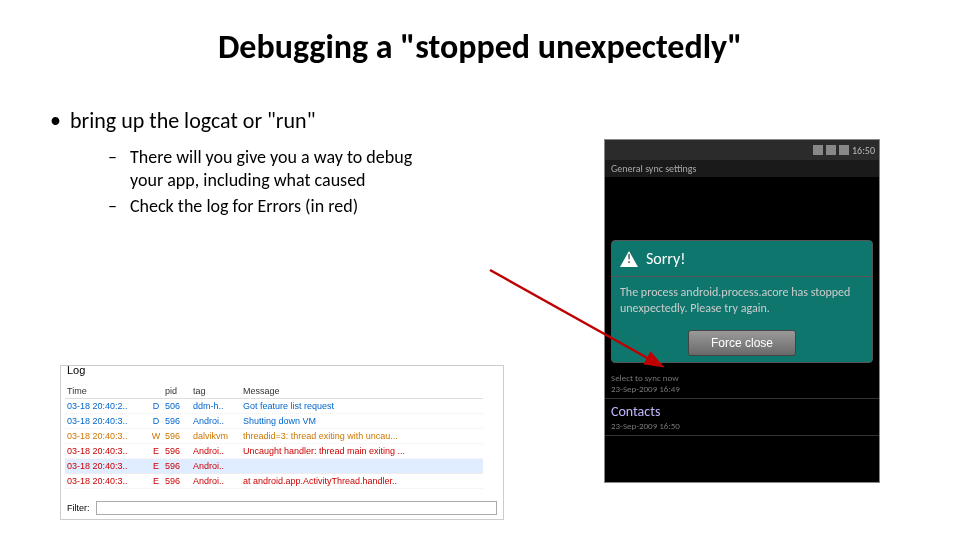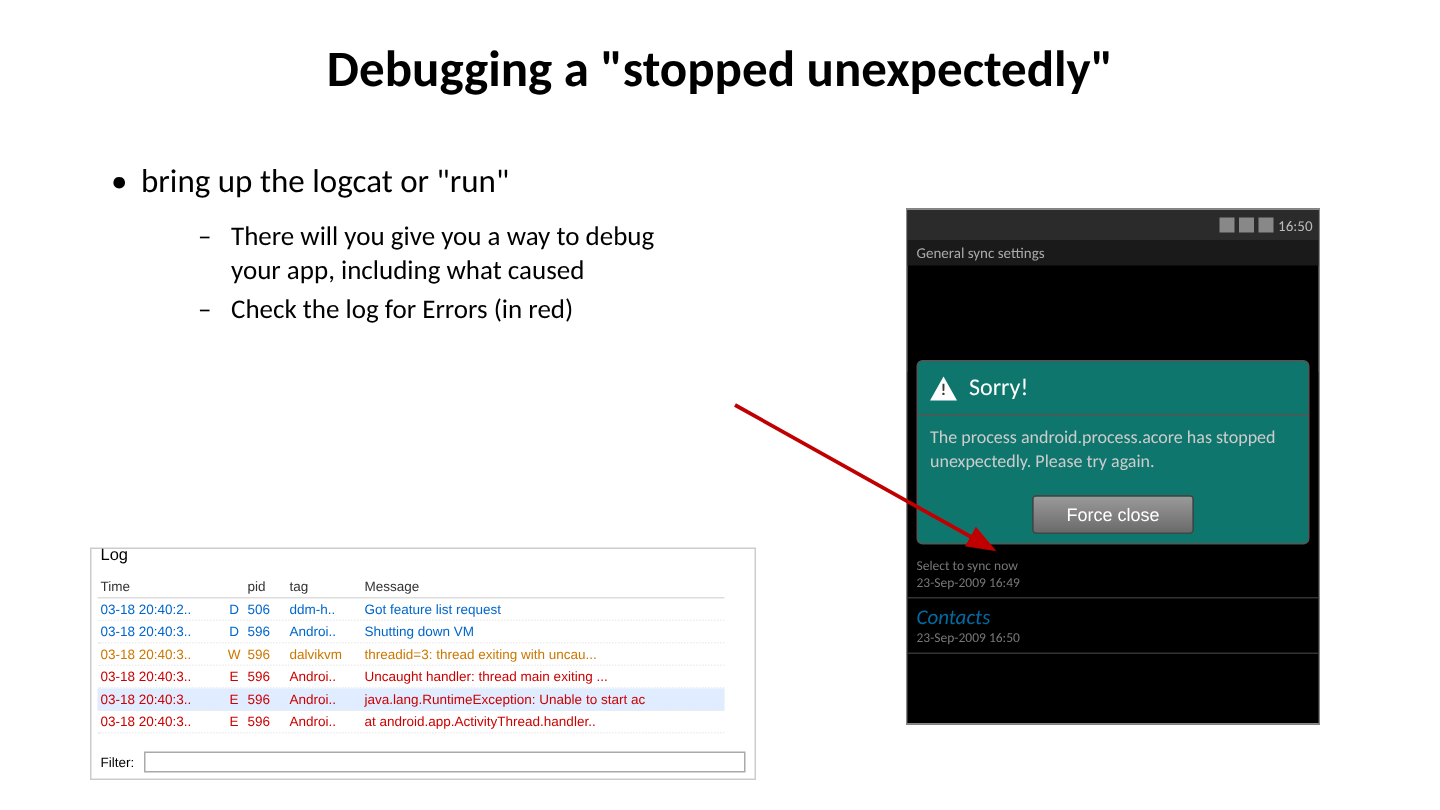--- a/index.html
+++ b/index.html
@@ -1,18 +1,18 @@
 <!DOCTYPE html>
 <html><head>
 <meta charset="utf-8">
 <style>
   * { margin: 0; padding: 0; box-sizing: border-box; }
   body { width: 960px; height: 540px; background: #fff; font-family: Calibri, Arial, sans-serif; color: #000; position: relative; }
   .title { font-size: 34px; text-align: center; padding-top: 26px; }
-  .content { padding: 40px 0 0 74px; width: 480px; }
+  .content { padding: 40px 0 0 50px; width: 480px; }
   .bullet-main { font-size: 22px; margin-bottom: 12px; padding-left: 20px; position: relative; }
   .bullet-main::before { content: "•"; position: absolute; left: 0; }
   .bullet-sub { font-size: 18px; padding-left: 80px; position: relative; line-height: 1.25; margin-bottom: 4px; max-width: 380px; }
   .bullet-sub::before { content: "–"; position: absolute; left: 58px; }
   .phone { position: absolute; right: 80px; top: 139px; width: 276px; height: 344px; background: #000; border: 1px solid #888; }
   .statusbar { height: 20px; background: #2b2b2b; display: flex; align-items: center; justify-content: flex-end; padding: 0 4px; gap: 3px; color: #bbb; font-size: 10px; }
   .sb-icon { width: 10px; height: 10px; background: #888; }
   .phone-body { font-size: 11px; color: #ccc; }
   .sect-title { background: #1a1a1a; color: #aaa; padding: 2px 6px; font-size: 11px; }
   .sect-title.small { font-size: 10px; }
@@ -23,21 +23,21 @@
   .overlay { position: absolute; top: 108px; left: 0; right: 0; bottom: 0; background: rgba(0,0,0,0.55); }
   .dialog { position: absolute; left: 6px; right: 6px; top: 100px; background: #0f766e; border: 1px solid #555; border-radius: 4px; }
   .dlg-header { display: flex; align-items: center; gap: 8px; padding: 8px; border-bottom: 1px solid #555; }
   .warn-icon { width: 0; height: 0; border-left: 9px solid transparent; border-right: 9px solid transparent; border-bottom: 16px solid #fff; position: relative; }
   .warn-icon::after { content: "!"; position: absolute; top: 2px; left: -3px; width: 6px; color: #3a3a3a; font-size: 11px; font-weight: bold; text-align: center; }
   .dlg-title { color: #fff; font-size: 16px; }
   .dlg-body { padding: 8px; color: #ccc; font-size: 12px; line-height: 1.3; }
   .dlg-btnrow { padding: 6px; display: flex; justify-content: center; }
   .force-btn { background: linear-gradient(#9a9a9a,#6a6a6a); color: #fff; border: 1px solid #444; border-radius: 3px; font-size: 12px; padding: 5px 22px; }
   .below-row { padding: 4px 6px; color: #777; font-size: 9px; border-bottom: 1px solid #333; }
-  .below-title { color: #0369a1; font-size: 14px; font-style: italic; }
+  .below-title { color: #c4b5fd; font-size: 14px; }
   .arrow { position: absolute; top: 260px; left: 480px; width: 200px; height: 120px; pointer-events: none; }
   .logcat { position: absolute; left: 60px; top: 365px; width: 444px; height: 155px; border: 1px solid #ccc; background: #fff; font-family: Tahoma, Arial, sans-serif; font-size: 9px; }
   .log-label { position: absolute; top: -2px; left: 6px; font-size: 11px; }
   .log-table { position: absolute; top: 18px; left: 4px; right: 20px; }
   .log-head { display: flex; font-size: 9px; color: #333; }
   .log-head div, .log-row div { padding: 2px 2px; overflow: hidden; white-space: nowrap; }
   .c-time { width: 84px; }
   .c-lvl { width: 14px; text-align: center; }
   .c-pid { width: 28px; }
   .c-tag { width: 50px; }
@@ -142,21 +142,20 @@
           <div class="c-lvl">E</div>
           <div class="c-pid">596</div>
           <div class="c-tag">Androi..</div>
           <div class="c-msg">Uncaught handler: thread main exiting ...</div>
         </div>
         <div class="log-row lvl-E sel">
           <div class="c-time">03-18 20:40:3..</div>
           <div class="c-lvl">E</div>
           <div class="c-pid">596</div>
           <div class="c-tag">Androi..</div>
-          <div class="c-msg">java.lang.RuntimeException: Unable to start ac</div>
         </div>
         <div class="log-row lvl-E">
           <div class="c-time">03-18 20:40:3..</div>
           <div class="c-lvl">E</div>
           <div class="c-pid">596</div>
           <div class="c-tag">Androi..</div>
           <div class="c-msg">    at android.app.ActivityThread.handler..</div>
         </div>
       </div>
   </div>

